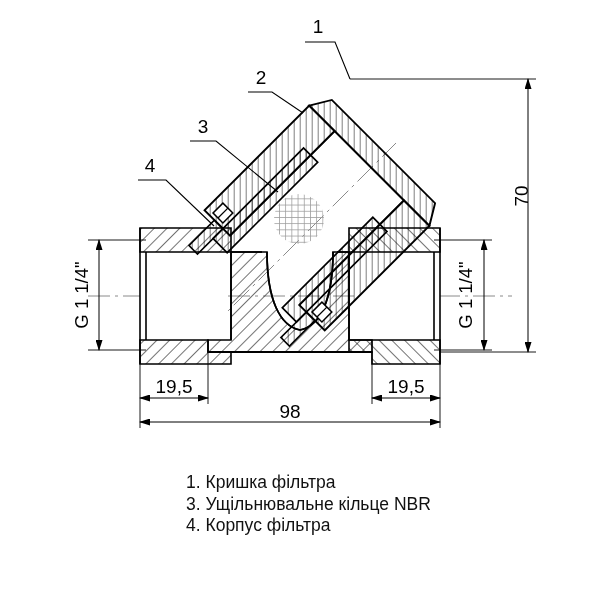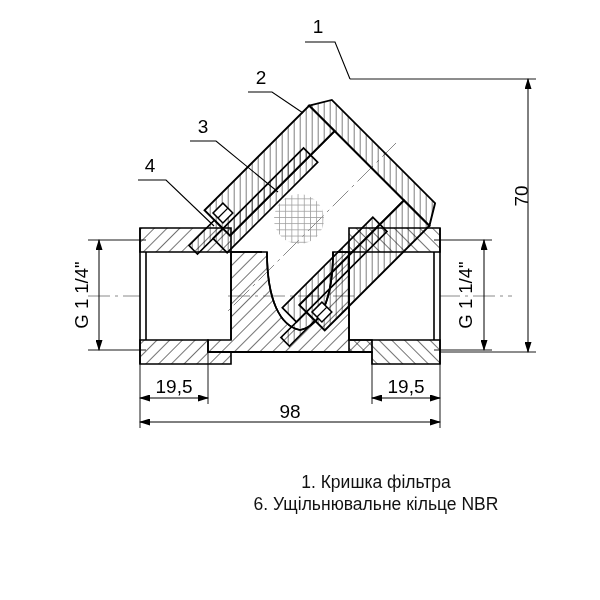--- a/index.html
+++ b/index.html
@@ -2,21 +2,21 @@
 <html><head>
 <meta charset="utf-8">
 <title>Y-Strainer Technical Drawing</title>
 <style>
   html,body{margin:0;padding:0;background:#ffffff;}
   body{width:600px;height:600px;overflow:hidden;
        font-family:"Liberation Sans","DejaVu Sans",sans-serif;color:#000;}
   #sheet{position:relative;width:600px;height:600px;background:#fff;}
   #dwg{position:absolute;left:0;top:0;width:600px;height:600px;}
   #legend{position:absolute;left:186px;top:472px;width:380px;}
-  #legend .row{font-size:17.5px;line-height:21.5px;color:#111;white-space:pre;text-align:center;}
+  #legend .row{font-size:17.5px;line-height:21.5px;color:#111;white-space:pre;}
 </style>
 </head>
 <body>
 
 <div id="sheet">
 
   <svg id="dwg" viewBox="0 0 600 600">
     <defs>
       <pattern id="hatch" width="9" height="9" patternTransform="rotate(45)" patternUnits="userSpaceOnUse">
         <line x1="0" y1="0" x2="0" y2="9" stroke="#000" stroke-width="1.1"></line>
@@ -207,16 +207,17 @@
     </g>
 
     <g>
       <path d="M138,180 L166,180 L214,226" stroke="#000" stroke-width="1.1" fill="none"></path>
       <text x="150" y="172" text-anchor="middle" font-family="'Liberation Sans',sans-serif" font-size="19" fill="#000">4</text>
     </g>
   </svg>
 
   <div id="legend">
     <div class="row">1. Кришка фільтра</div>
-    <div class="row">6. Ущільнювальне кільце NBR</div>
+    <div class="row">3. Ущільнювальне кільце NBR</div>
+    <div class="row">4. Корпус фільтра</div>
   </div>
 
 </div>
 
 </body></html>

